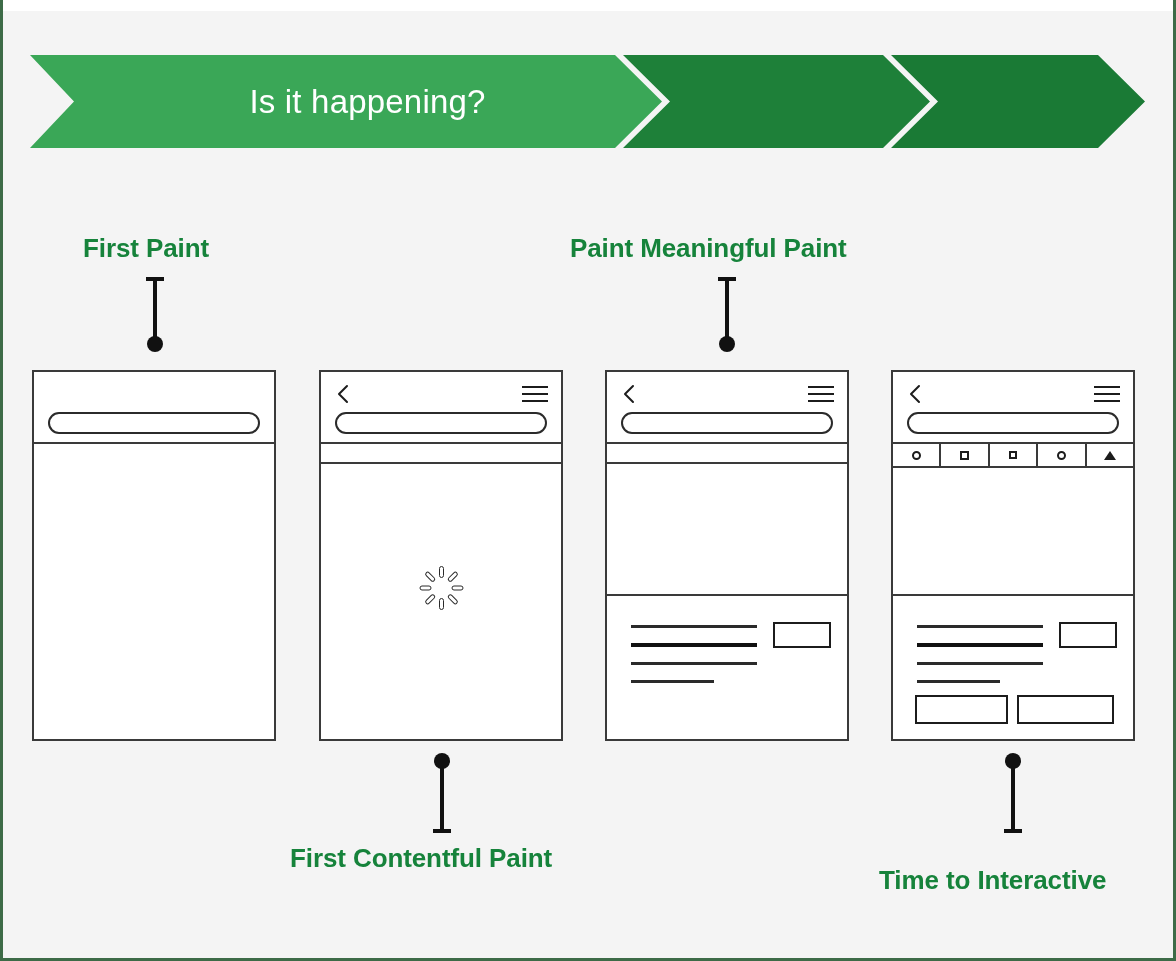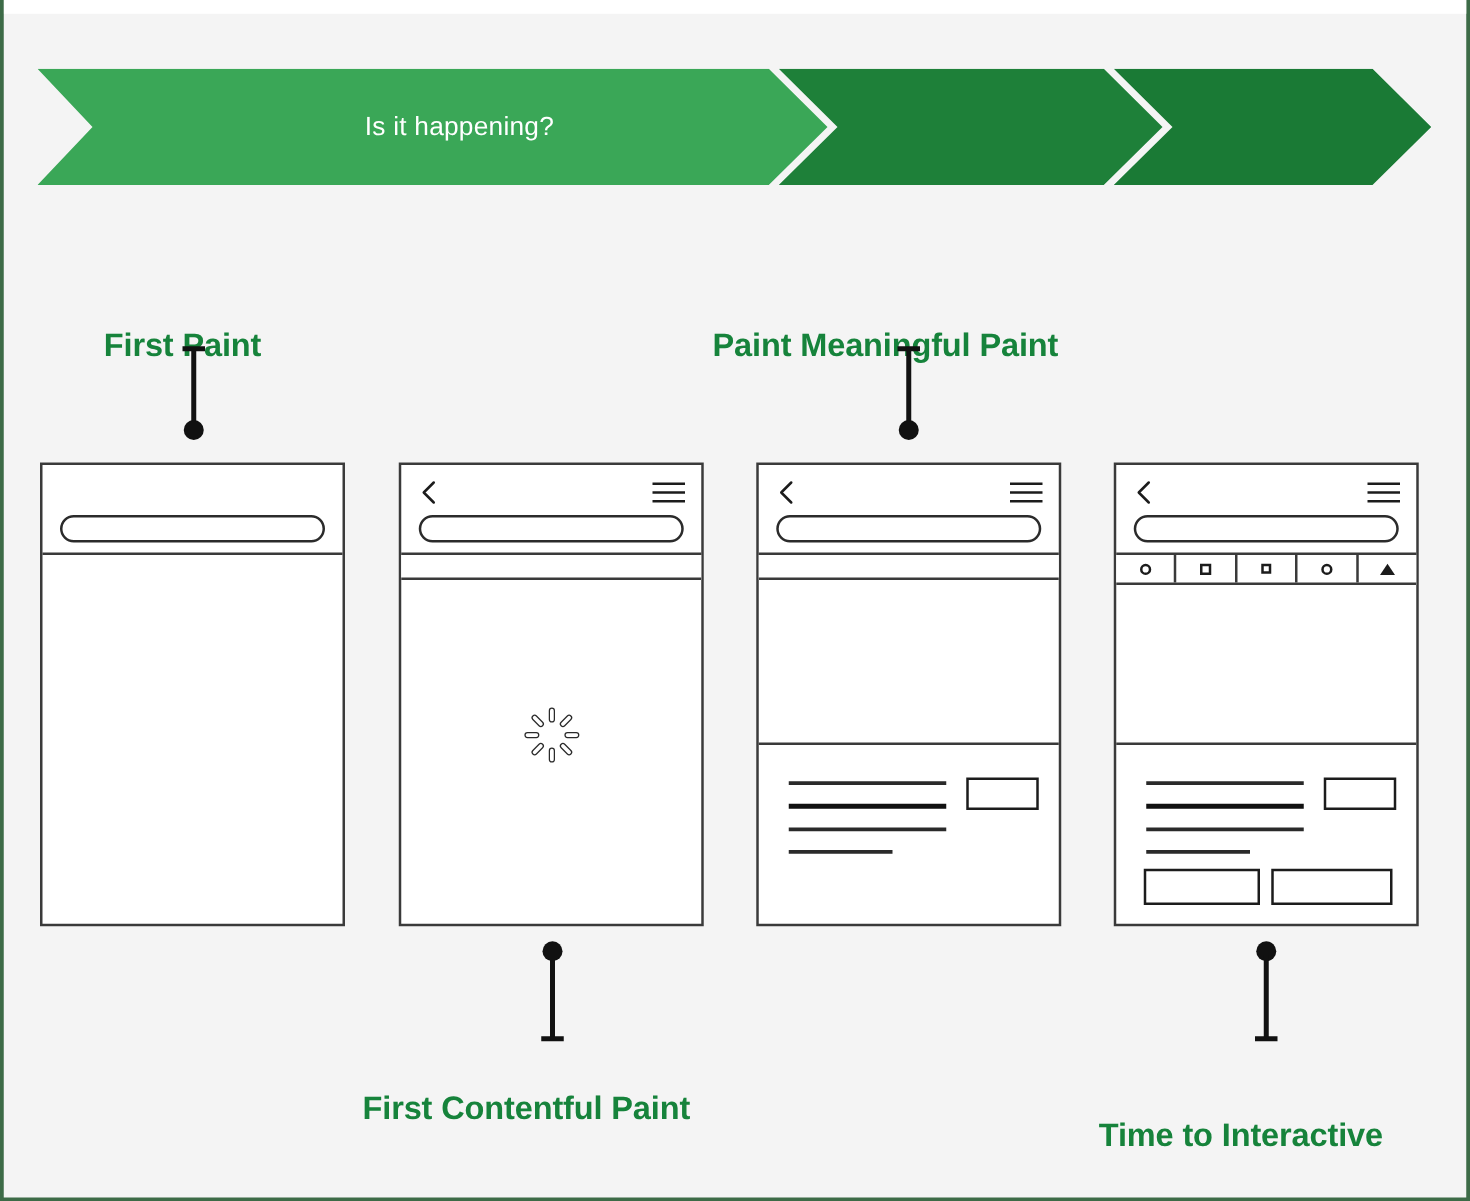--- a/index.html
+++ b/index.html
@@ -39,42 +39,41 @@
     position: absolute;
     left: 27px;
     top: 55px;
     width: 1115px;
     height: 93px;
   }
   #banner svg { display: block; }
   .banner-label {
     position: absolute;
     color: #ffffff;
-    font-size: 21px;
+    font-size: 33px;
     font-weight: 400;
     letter-spacing: 0.2px;
     white-space: nowrap;
     text-align: center;
     top: 0;
     height: 93px;
     line-height: 93px;
   }
   #banner-label-0 { left: 60px;  width: 555px; }
   #banner-label-1 { left: 630px; width: 250px; }
   #banner-label-2 { left: 895px; width: 235px; }
 
   
   .metric-label {
     position: absolute;
     color: #16833b;
     font-size: 26px;
     font-weight: bold;
     white-space: nowrap;
     letter-spacing: -0.1px;
-    margin-top: 28px;
   }
   #label-fp  { left: 80px;  top: 233px; }
   #label-fmp { left: 567px; top: 233px; }
   #label-fcp { left: 287px; top: 843px; }
   #label-tti { left: 876px; top: 865px; }
 
   
   .connector { position: absolute; }
   .connector .stem {
     position: absolute;

